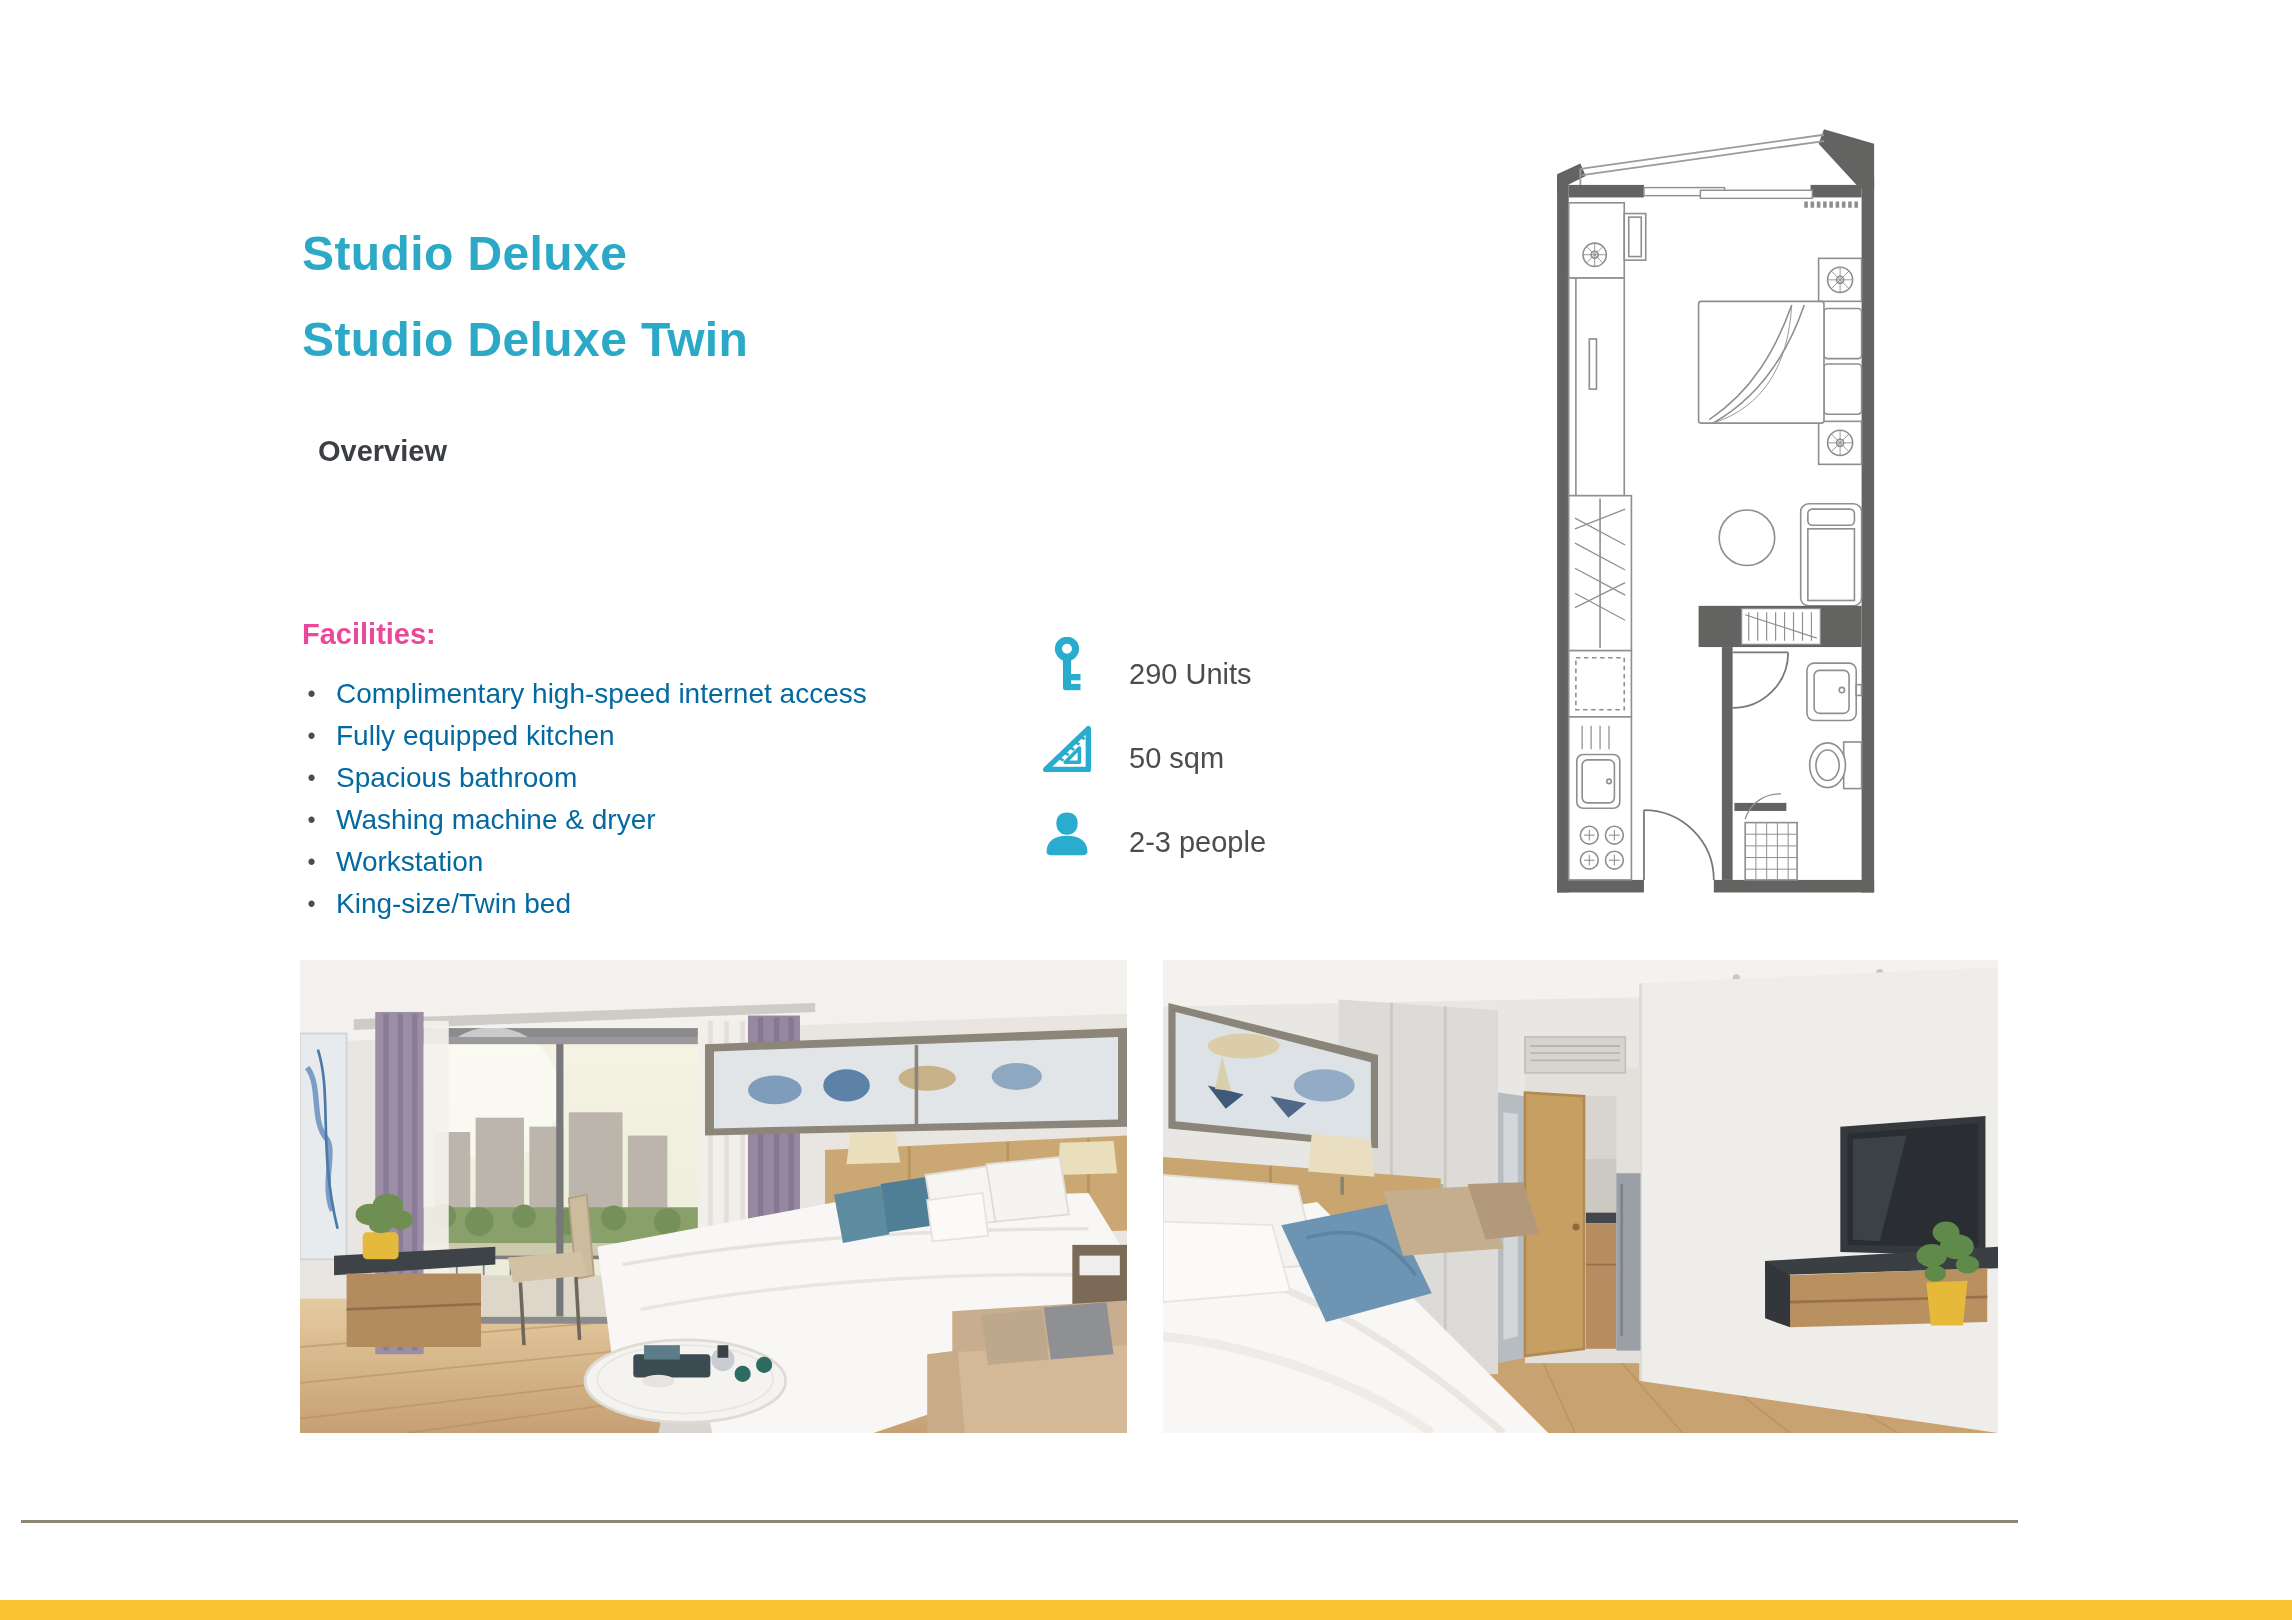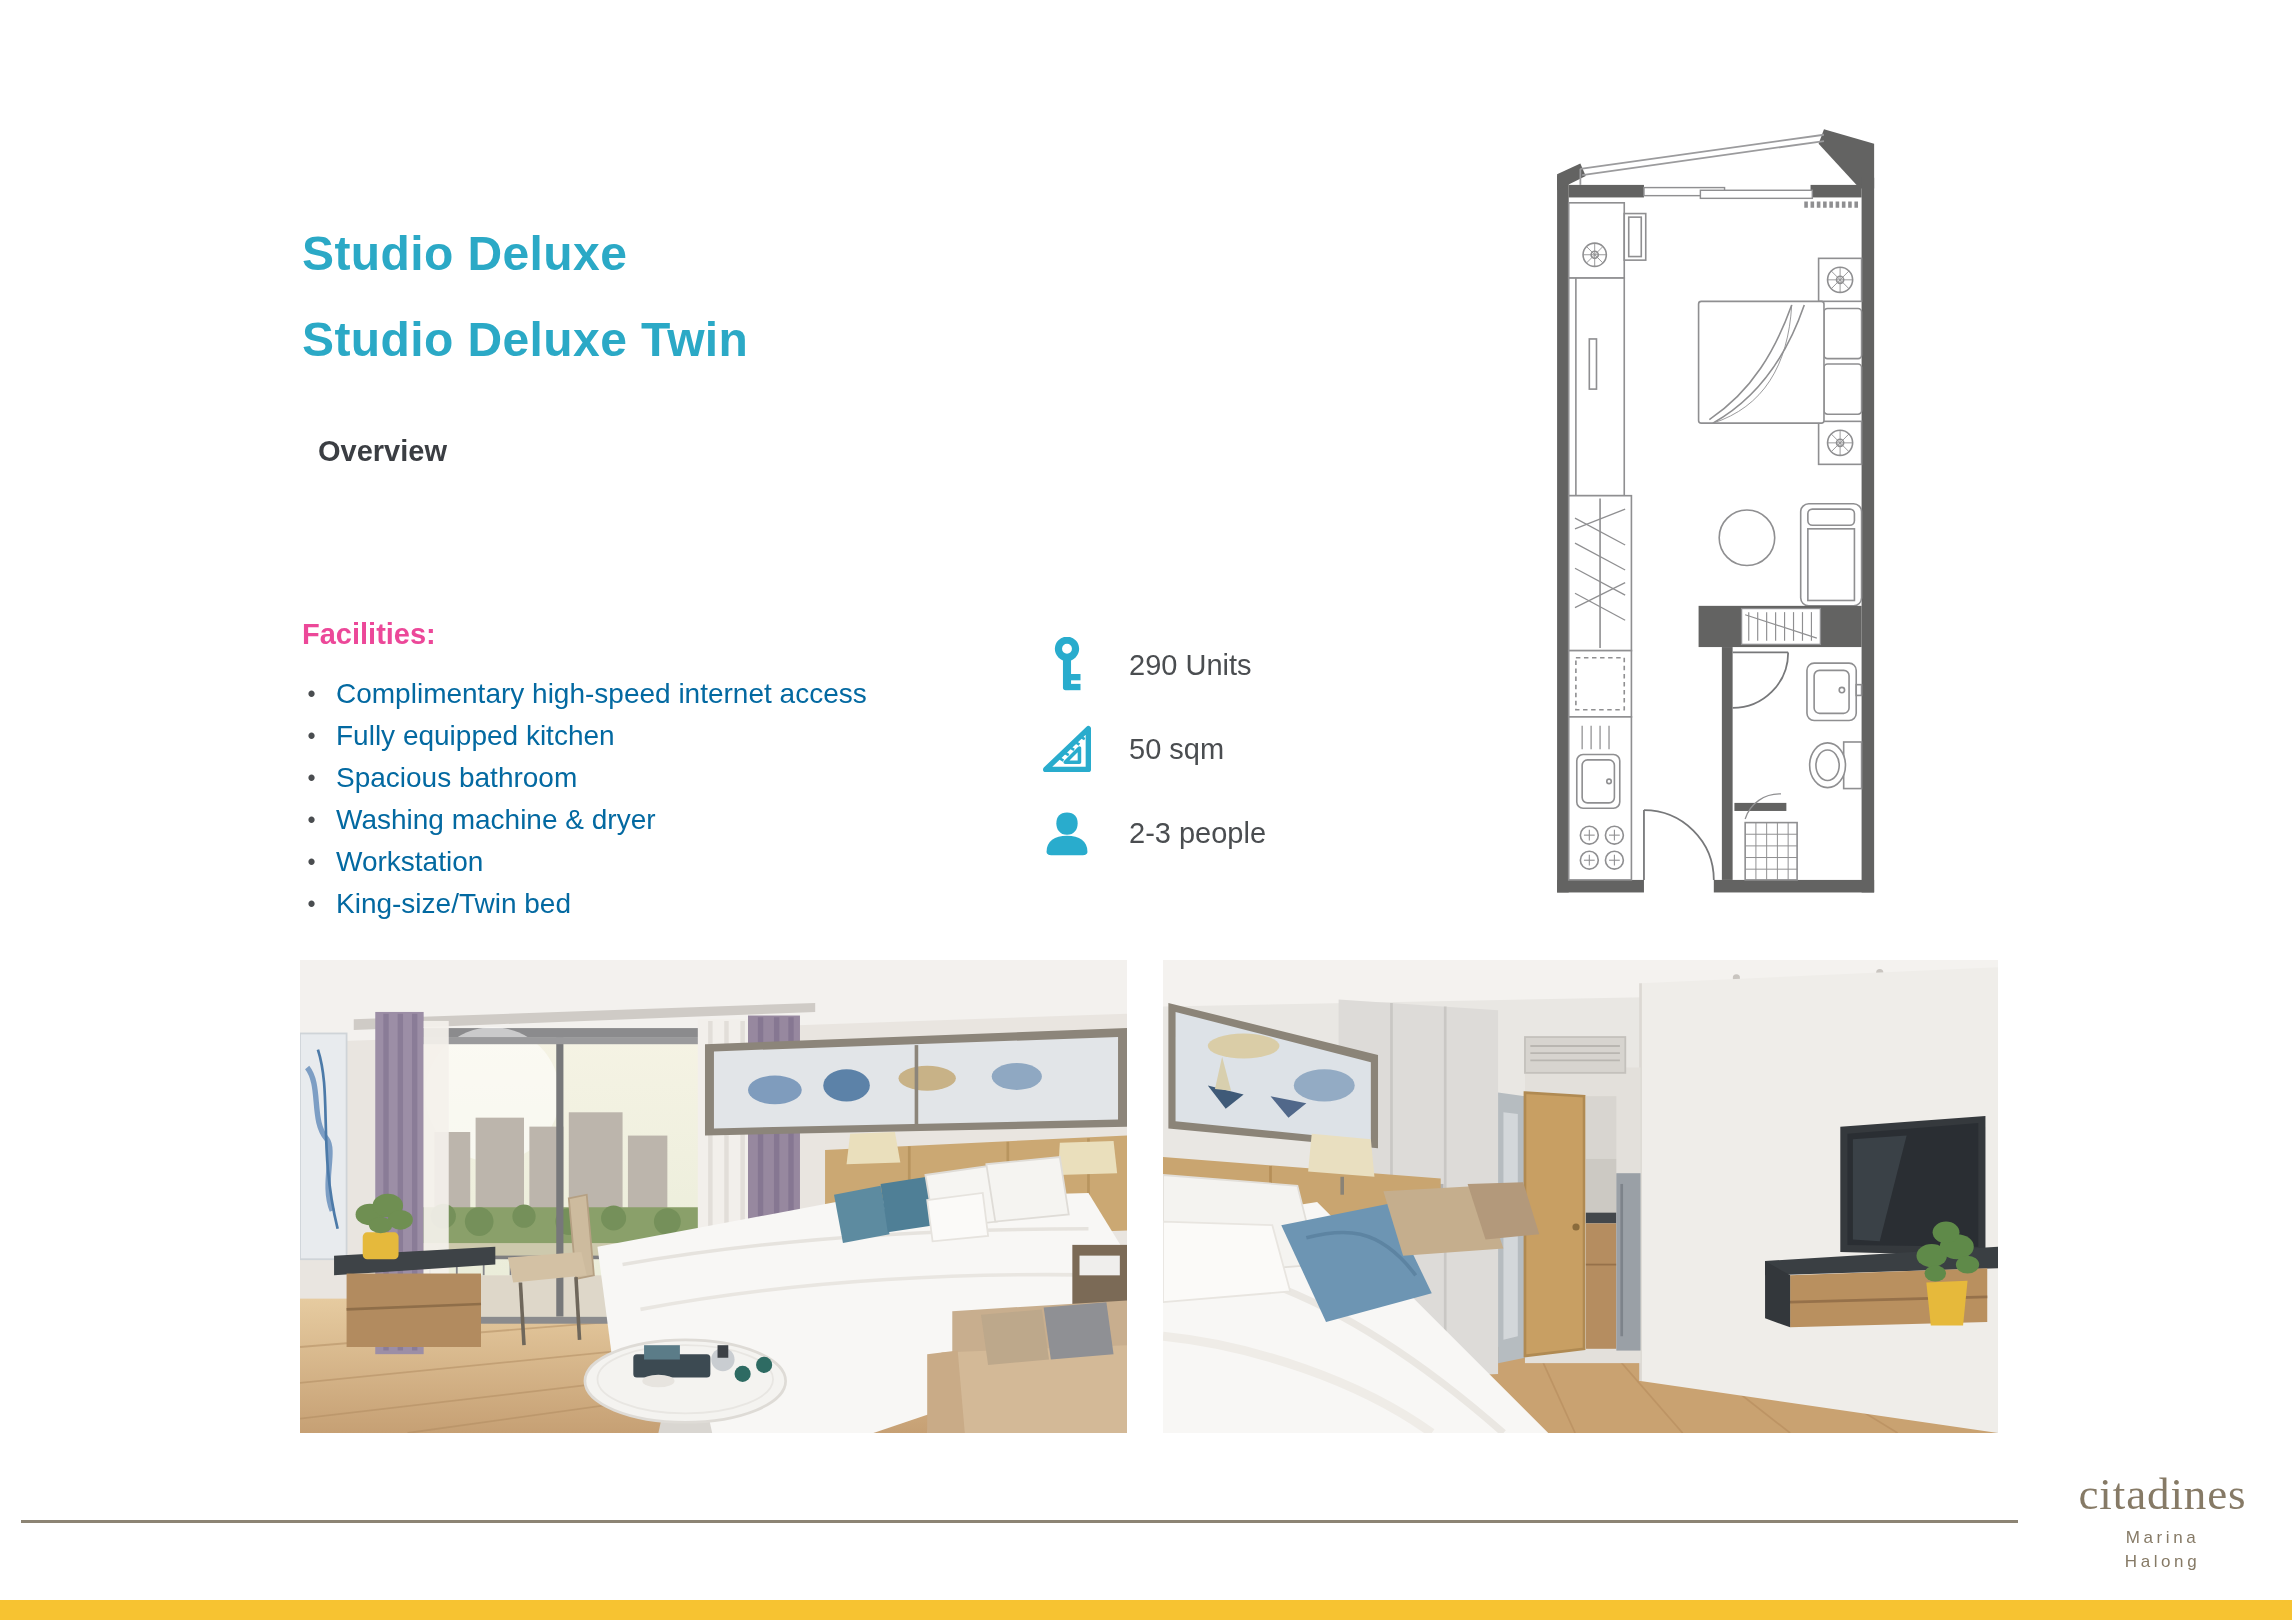--- a/index.html
+++ b/index.html
@@ -16,21 +16,21 @@
   .overview h2{margin:16px;font-size:29px;font-weight:bold;color:#3B3E43;}
   .overview p{margin:23px 0 0 3.6px;font-size:28px;color:#55585C;line-height:41px;}
   
   .facilities{position:absolute;left:302px;top:618px;width:806px;}
   .facilities h2{margin:0;font-size:29px;font-weight:bold;color:#ec4899;}
   .facilities ul{margin:21.5px 0 0 0;padding:0;list-style:none;}
   .facilities li{font-size:28px;color:#0369a1;line-height:42px;padding-left:34px;position:relative;}
   .facilities li::before{content:"•";position:absolute;left:5.4px;top:0;color:#4a4d50;font-size:23px;}
   
   .stats{position:absolute;left:1039px;top:639px;}
-  .stat-row{display:flex;align-items:center;margin-bottom:32px;height:52px;}
+  .stat-row{display:flex;align-items:flex-end;margin-bottom:32px;height:52px;}
   .stat-icon{width:56px;height:52px;display:flex;align-items:center;justify-content:center;}
   .stat-label{font-size:29px;color:#4A4D50;margin-left:34px;}
   
   .floorplan{position:absolute;left:1557px;top:124px;width:319px;height:781px;margin:0;}
   .floorplan svg{width:100%;height:100%;}
   
   figure.photo{position:absolute;top:960px;height:473px;margin:0;overflow:hidden;}
   .photo-left{left:300px;width:827px;}
   .photo-right{left:1163px;width:835px;}
   figure.photo svg{width:100%;height:100%;display:block;}
@@ -535,21 +535,16 @@
         <polygon points="0,292 122,296 142,370 0,382" fill="#fbfaf8" stroke="#e8e5e0" stroke-width="2"></polygon>
         <polygon points="132,296 252,272 300,372 182,404" fill="#6d95b3"></polygon>
         <path d="M160,310 C 200,300 240,296 282,352" stroke="#5d84a2" stroke-width="4" fill="none"></path>
         <polygon points="246,258 356,252 380,322 268,330" fill="#c5ae8d"></polygon>
         <polygon points="340,250 402,248 420,306 360,312" fill="#b3997b"></polygon>
       </g>
     </svg>
   </figure>
 
   <div class="footer-rule"></div>
-  <div class="logo">
-    <div class="brand">citadines</div>
-    <div class="loc first">Marina</div>
-    <div class="loc">Halong</div>
-  </div>
   <div class="bottom-bar"></div>
 
 </div>
 
 
 </body></html>

